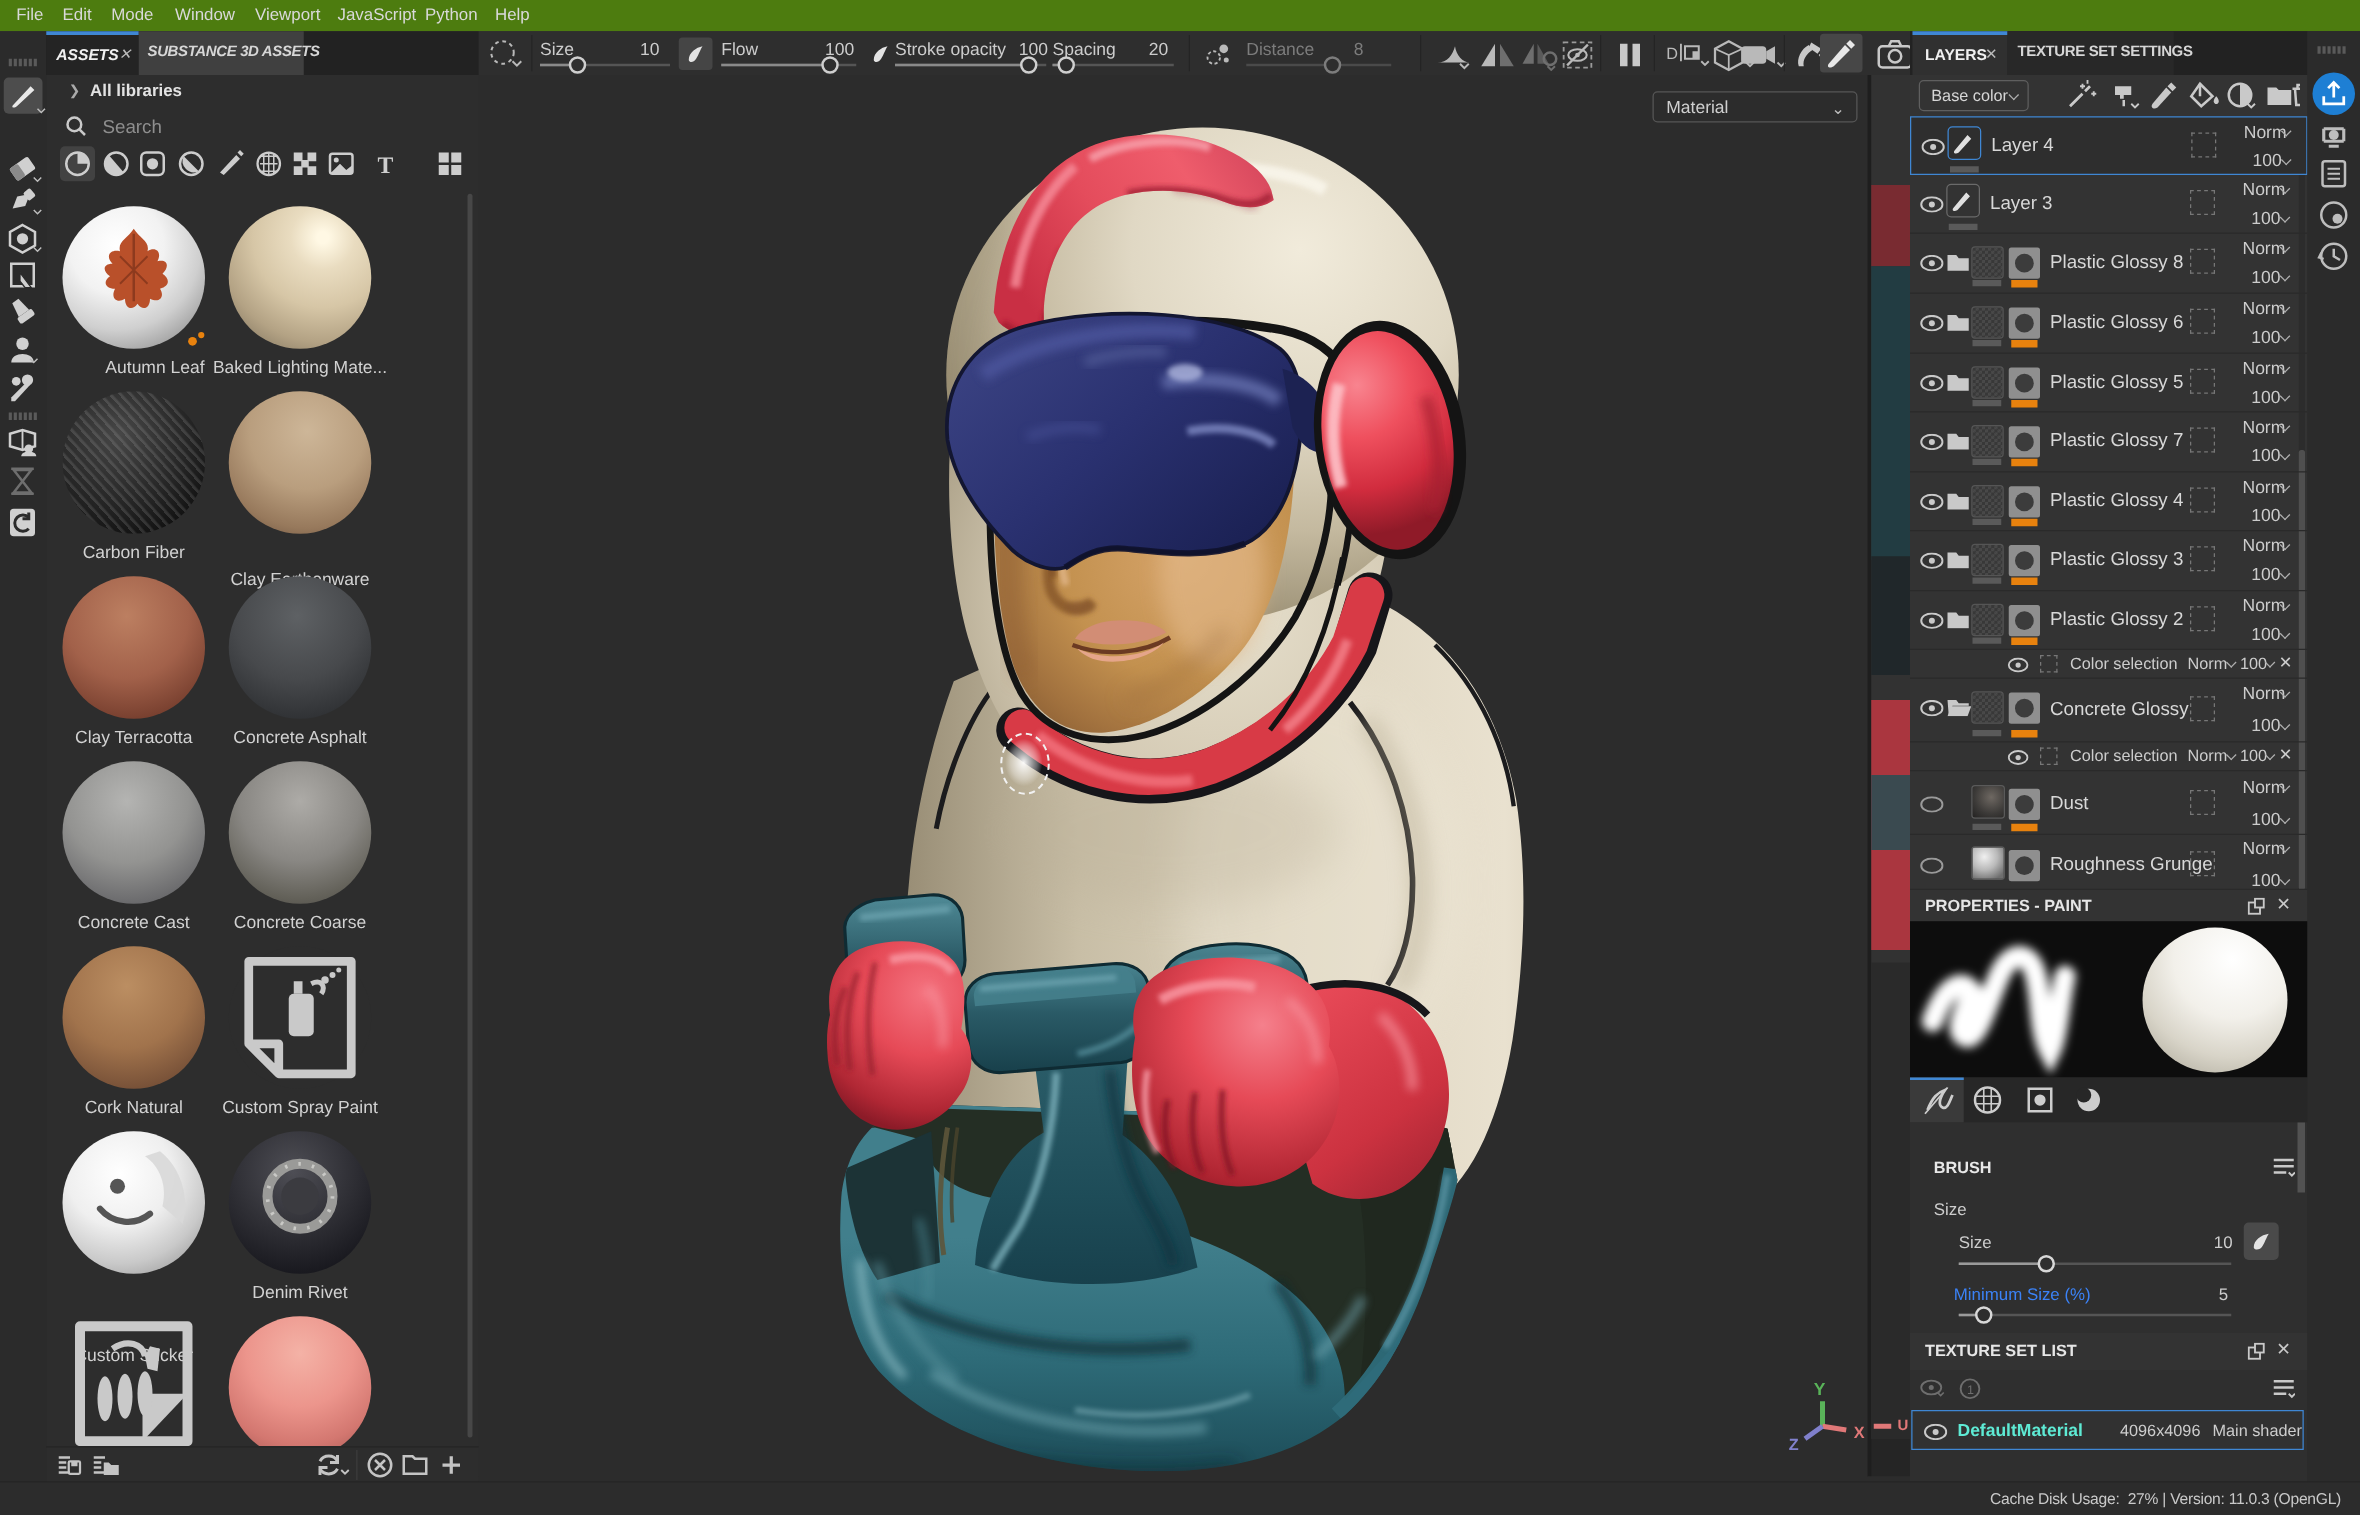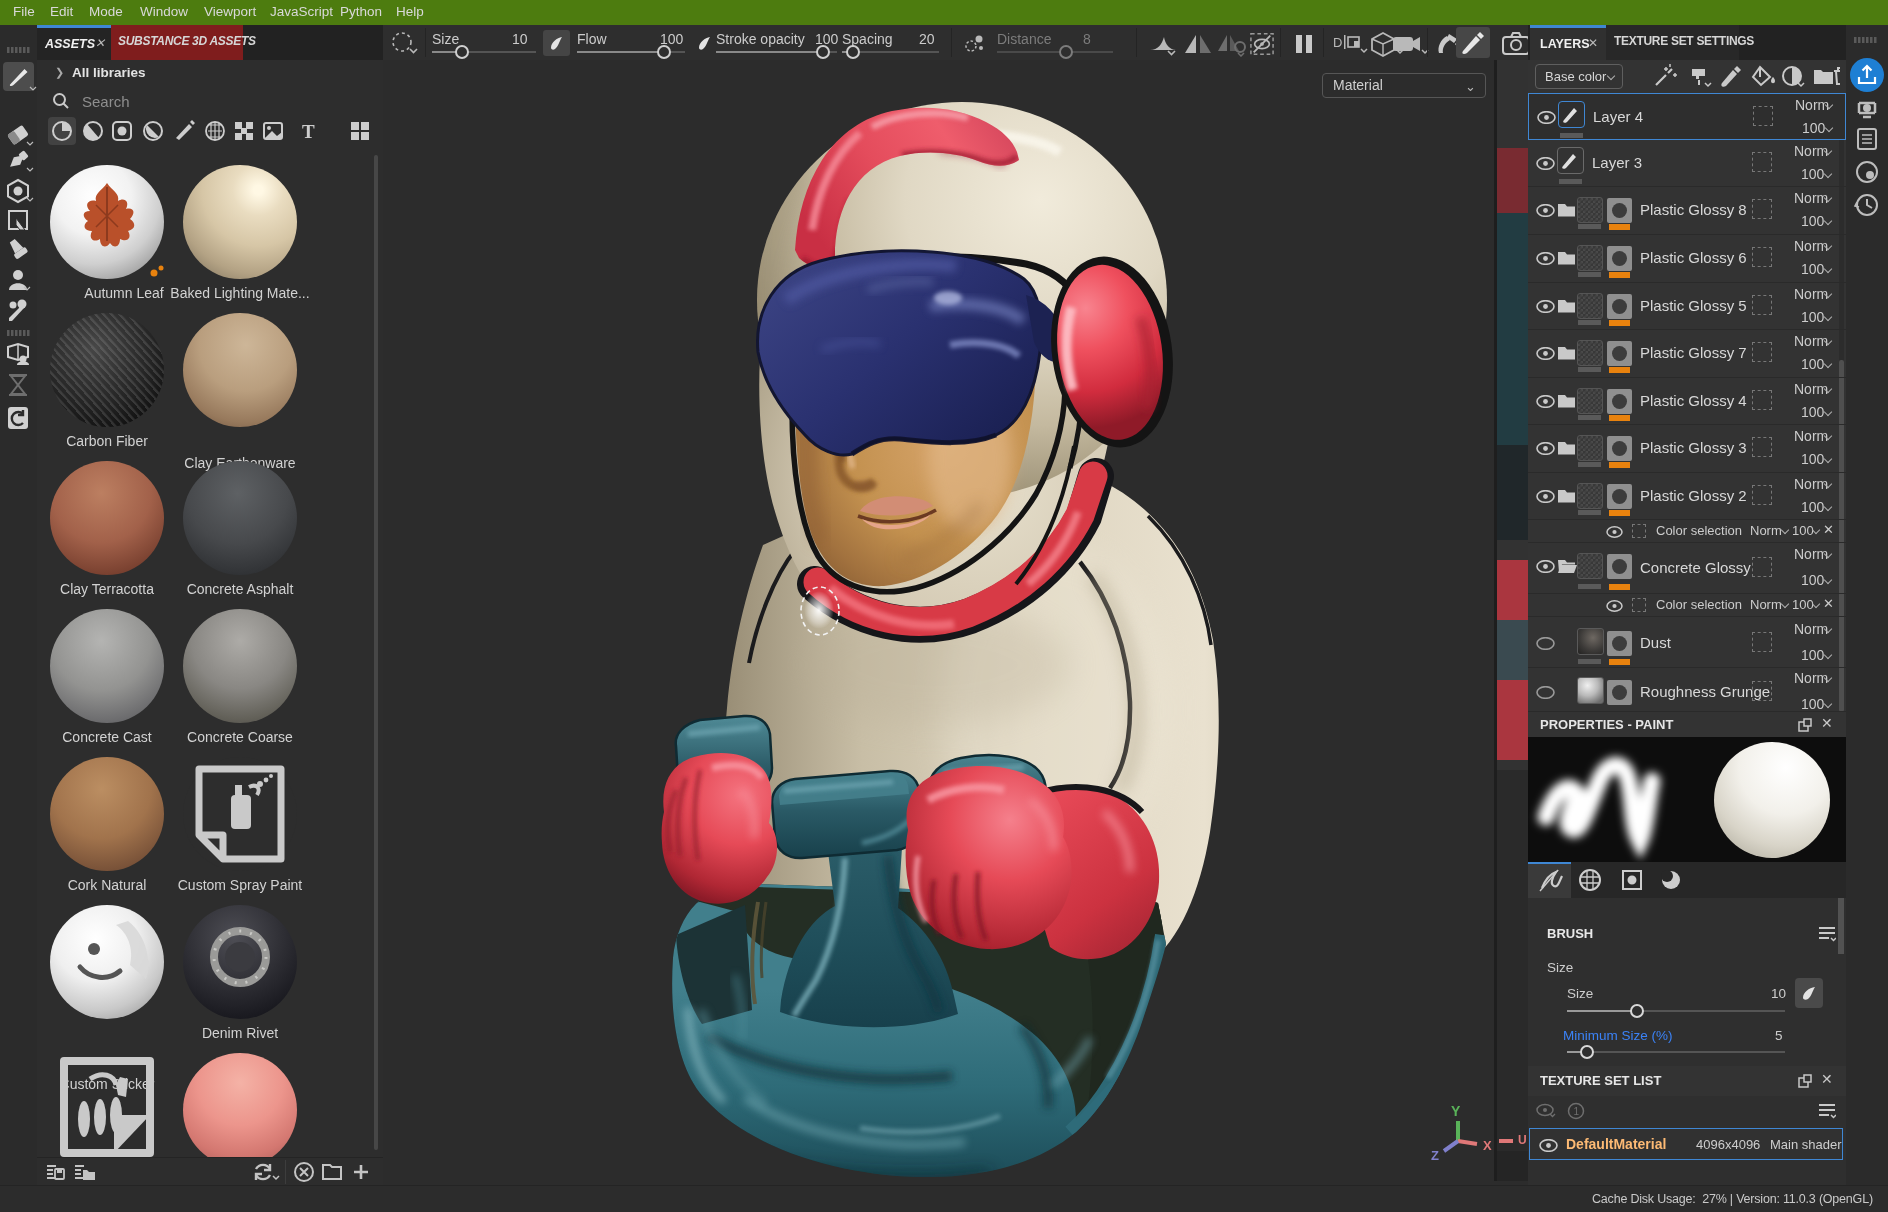--- a/index.html
+++ b/index.html
@@ -15,21 +15,21 @@
 
   
   #lefttools { left:0; top:25px; width:37px; height:1160px; background:#2b2b2b; }
 
   
   #ltabs { left:37px; top:25px; width:346px; height:35px; background:#222222;font-style:italic; }
   #ltab-assets { position:absolute; left:0; top:0; width:74px; height:35px;
     background:#242424; border-top:3px solid #3f87d4; color:#f0f0f0;
     font-weight:bold; font-size:12.5px; white-space:nowrap; }
   #ltab-sub { position:absolute; left:74px; top:0; width:132px; height:35px; letter-spacing:-0.3px;
-    background:#7f1d1d; color:#d6d6d6; font-weight:bold; font-size:12.5px; white-space:nowrap; }
+    background:#404040; color:#d6d6d6; font-weight:bold; font-size:12.5px; white-space:nowrap; }
 
   
   #assets { left:37px; top:60px; width:346px; height:1097px; background:#2d2d2d; overflow:hidden; }
   .mat-label { position:absolute; width:140px; text-align:center; color:#d2d2d2; font-size:14px; white-space:nowrap; }
   .sphere { position:absolute; width:114px; height:114px; border-radius:50%; }
 
   
   #assetsbot { left:37px; top:1157px; width:346px; height:28px; background:#2d2d2d;
     border-top:1px solid #242424; }
 
@@ -1153,21 +1153,21 @@
     </svg>
     <svg style="position:absolute;left:290px;top:37px" width="18" height="16">
         <path d="M 1 2 h 16 M 1 7 h 16 M 1 12 h 10" stroke="#c9c9c9" stroke-width="2"></path>
         <path d="M 13 12 l 2.5 2.5 l 2.5 -2.5" stroke="#c9c9c9" stroke-width="1.5" fill="none"></path>
       </svg>
     <div style="position:absolute;left:1px;top:62px;width:314px;height:32px;border:1px solid #3f87d4;background:#313131">
       <svg style="position:absolute;left:9px;top:10px" width="19" height="13">
           <ellipse cx="9.5" cy="6.5" rx="8.5" ry="5.8" fill="none" stroke="#c9c9c9" stroke-width="1.6"></ellipse>
           <circle cx="9.5" cy="6.5" r="2.4" fill="#c9c9c9"></circle>
         </svg>
-      <span style="position:absolute;left:36px;top:7px;color:#fdba74;font-weight:bold;font-size:14px">DefaultMaterial</span>
+      <span style="position:absolute;left:36px;top:7px;color:#5eead4;font-weight:bold;font-size:14px">DefaultMaterial</span>
       <span style="position:absolute;left:166px;top:8px;color:#cdcdcd;font-size:13px">4096x4096</span>
       <span style="position:absolute;left:240px;top:8px;color:#cdcdcd;font-size:13px;white-space:nowrap">Main shader</span>
     </div>
   </div>
   <div id="ricons" class="abs">
     <svg width="42" height="260" viewBox="0 0 42 260">
       <g fill="#5a5a5a">
         <rect x="8" y="12" width="2.5" height="6"></rect>
           <rect x="12" y="12" width="2.5" height="6"></rect>
         <rect x="16" y="12" width="2.5" height="6"></rect>

